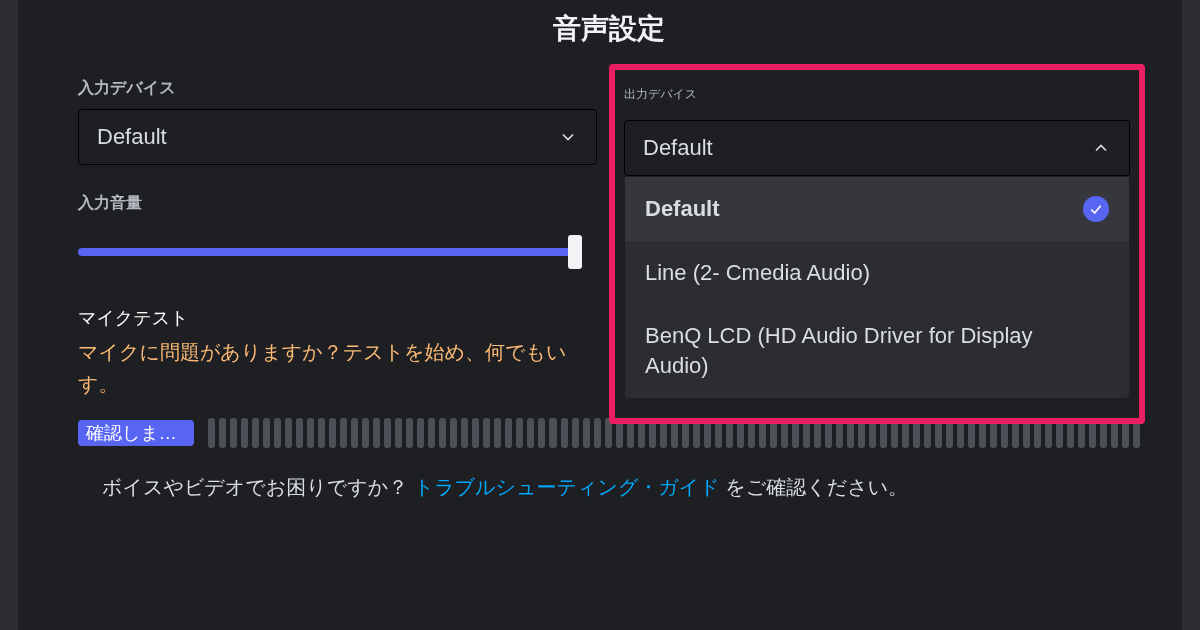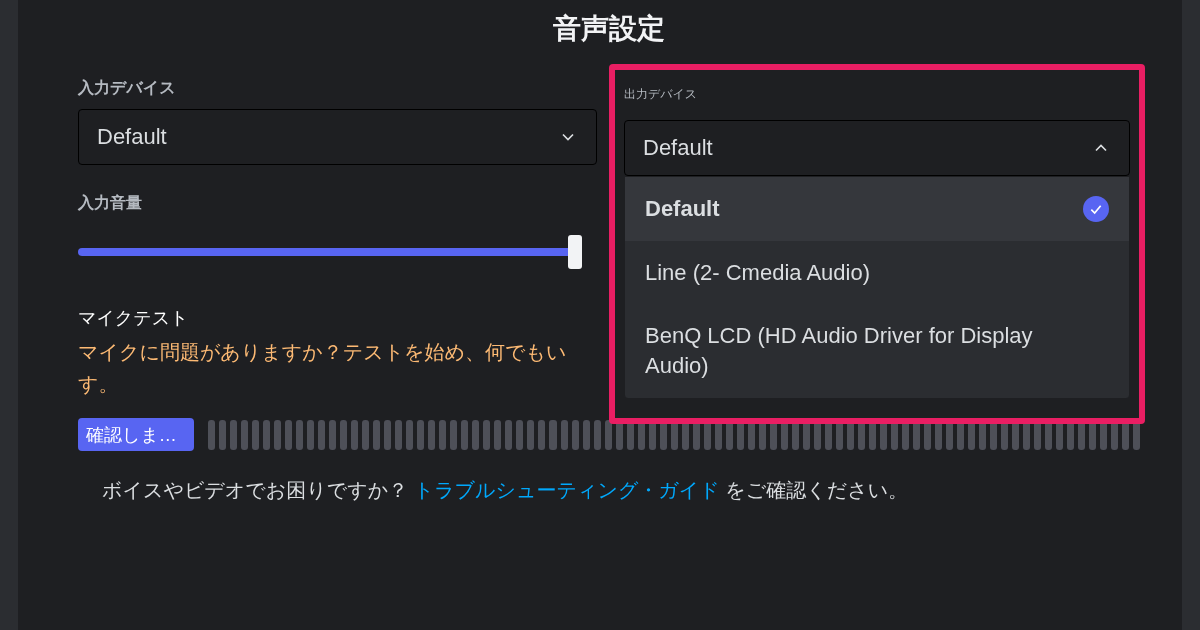--- a/index.html
+++ b/index.html
@@ -99,21 +99,21 @@
       gap: 14px;
       margin-bottom: 26px;
     }
     .btn-confirm {
       background: #5865f2;
       color: #fff;
       font-size: 18px;
       font-weight: 500;
       border: none;
       border-radius: 4px;
-      height: 33px;
+      height: 26px;
       width: 116px;
       padding: 0 8px;
       cursor: pointer;
       white-space: nowrap;
       overflow: hidden;
       text-overflow: ellipsis;
       text-align: center;
     }
     .meter {
       flex: 1;

